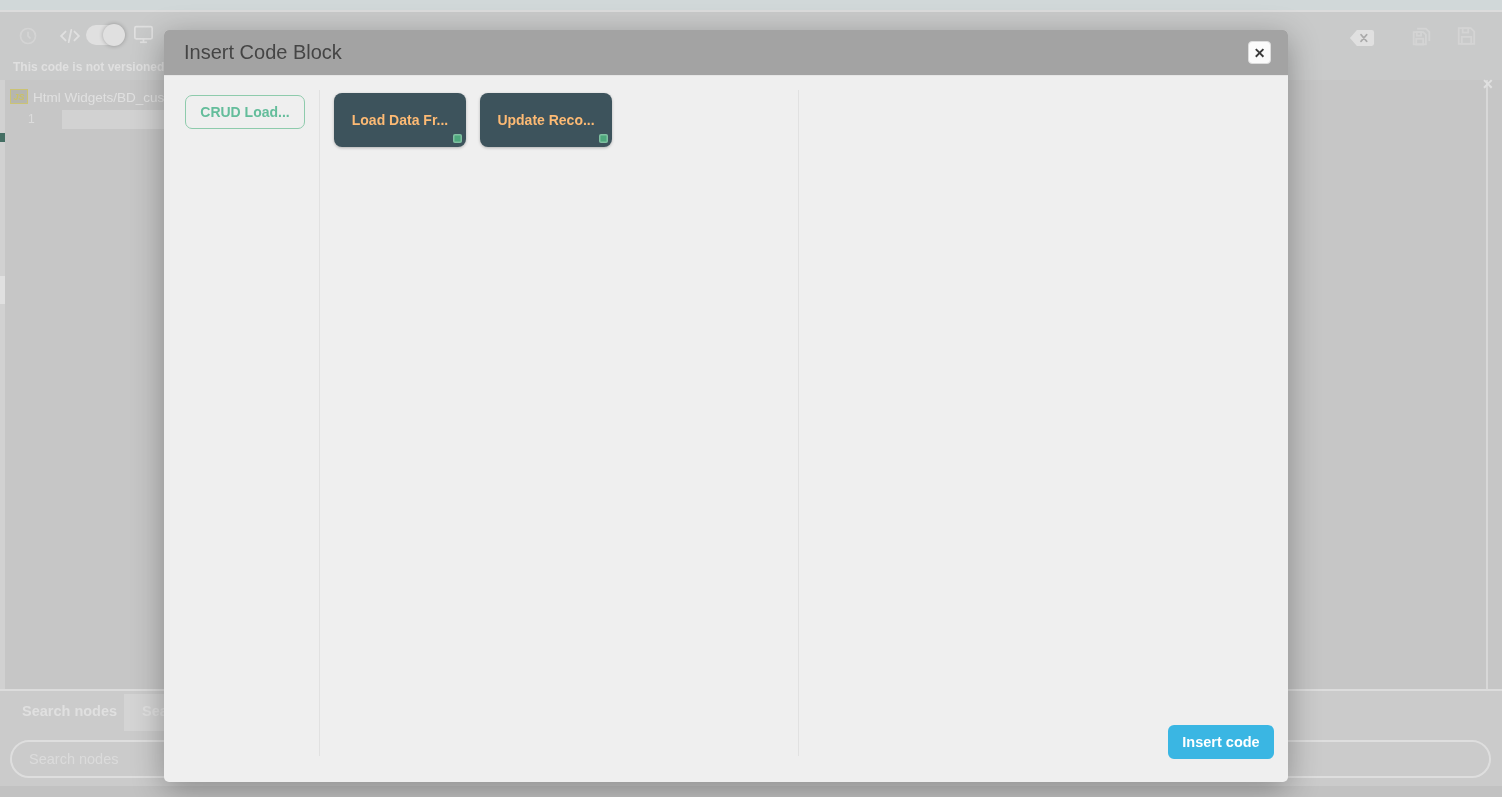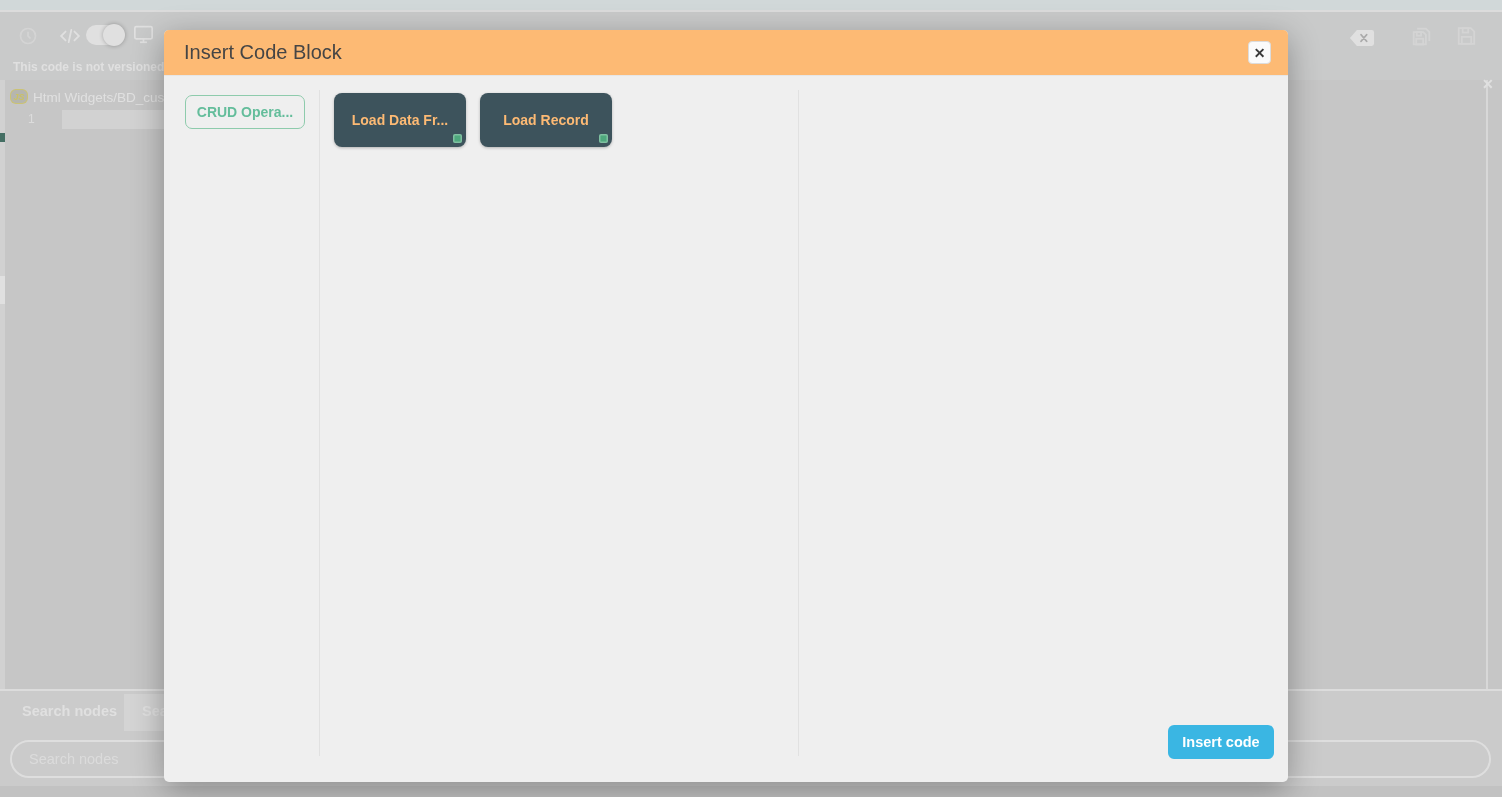--- a/index.html
+++ b/index.html
@@ -18,21 +18,21 @@
   .code-icon { left:59px; top:28px; }
   .monitor-icon { left:133px; top:25px; }
 
   .toggle { left:86px; top:25px; width:38px; height:20px; background:#ffffff; border-radius:10px; }
   .toggle-knob { position:absolute; right:-1px; top:-1px; width:22px; height:22px; border-radius:50%;
                  background:#ffffff; box-shadow:0 0 4px rgba(0,0,0,.28); }
 
   .status-text { left:13px; top:60px; font-size:12px; font-weight:bold; color:#ffffff; white-space:nowrap; }
 
   .js-badge { left:10px; top:89px; width:18px; height:15px; border:1px solid rgba(235,225,120,.85);
-              border-radius:6px; color:#e6dc74; font-size:9px; font-weight:bold; font-style:italic;
+              border-radius:0; color:#e6dc74; font-size:9px; font-weight:bold; font-style:italic;
               display:flex; align-items:center; justify-content:center; background:rgba(130,125,80,.18); }
   .file-name { left:33px; top:90px; font-size:13.5px; color:#ffffff; white-space:nowrap; }
   .line-number { left:28px; top:112px; font-size:12px; color:rgba(255,255,255,.85); }
   .active-line { left:62px; top:110px; width:104px; height:19px; background:#efefef; }
 
   .gutter { left:0; top:80px; width:5px; height:609px; background:#eeeeee; }
   .gutter-mark-teal { left:0; top:133px; width:5px; height:9px; background:#4e7e71; }
   .gutter-mark-white { left:0; top:276px; width:5px; height:28px; background:#ffffff; }
 
   .right-divider { left:1486px; top:80px; width:2px; height:609px; background:#f6f6f6; }
@@ -53,21 +53,21 @@
                   font-family:"Liberation Sans", sans-serif; font-size:14.5px; color:#ffffff; outline:none; }
   .search-input::placeholder { color:rgba(255,255,255,.8); }
   .bottom-strip { left:0; top:786px; width:1502px; height:11px; background:#dddddd; }
 
   
   #scrim { position:absolute; inset:0; background:rgba(0,0,0,.12); z-index:5; }
 
   
   #modal { position:absolute; left:164px; top:30px; width:1124px; height:752px; z-index:10;
            background:#efefef; border-radius:5px; box-shadow:0 8px 32px rgba(0,0,0,.32); }
-  .modal-header { position:absolute; left:0; top:0; width:100%; height:46px; background:#fdba74;
+  .modal-header { position:absolute; left:0; top:0; width:100%; height:46px; background:#a3a3a3;
                   border-radius:5px 5px 0 0; border-bottom:1px solid #e6e6e6; }
   .modal-title { position:absolute; left:20px; top:0; line-height:45px; font-size:20px; color:#454545; }
   .modal-close-btn { position:absolute; right:17px; top:11px; width:23px; height:23px;
                      border:1px solid #dcdcdc; border-radius:4px; background:#fbfbfb;
                      display:flex; align-items:center; justify-content:center;
                      font-size:14px; font-weight:bold; color:#3a3a3a; cursor:pointer; line-height:1; }
 
   .v-divider { position:absolute; top:60px; bottom:26px; width:1px; background:#e1e1e1; }
   .divider-1 { left:155px; }
   .divider-2 { left:634px; }
@@ -171,30 +171,30 @@
 <div id="scrim"></div>
 
 <div id="modal">
   <div class="modal-header">
     <span class="modal-title">Insert Code Block</span>
     <div class="modal-close-btn">
       <span>✕</span>
     </div>
   </div>
 
-  <button class="category-btn">CRUD Opera...</button>
+  <button class="category-btn">CRUD Load...</button>
 
   <div class="v-divider divider-1"></div>
   <div class="v-divider divider-2"></div>
 
   <div class="blocks-wrap">
     <button class="block-btn">
       <span>Load Data Fr...</span>
       <span class="block-handle"></span>
     </button>
     <button class="block-btn">
-      <span>Load Record</span>
+      <span>Update Reco...</span>
       <span class="block-handle"></span>
     </button>
   </div>
 
   <button class="insert-code-btn">Insert code</button>
 </div>
 
 </body></html>

